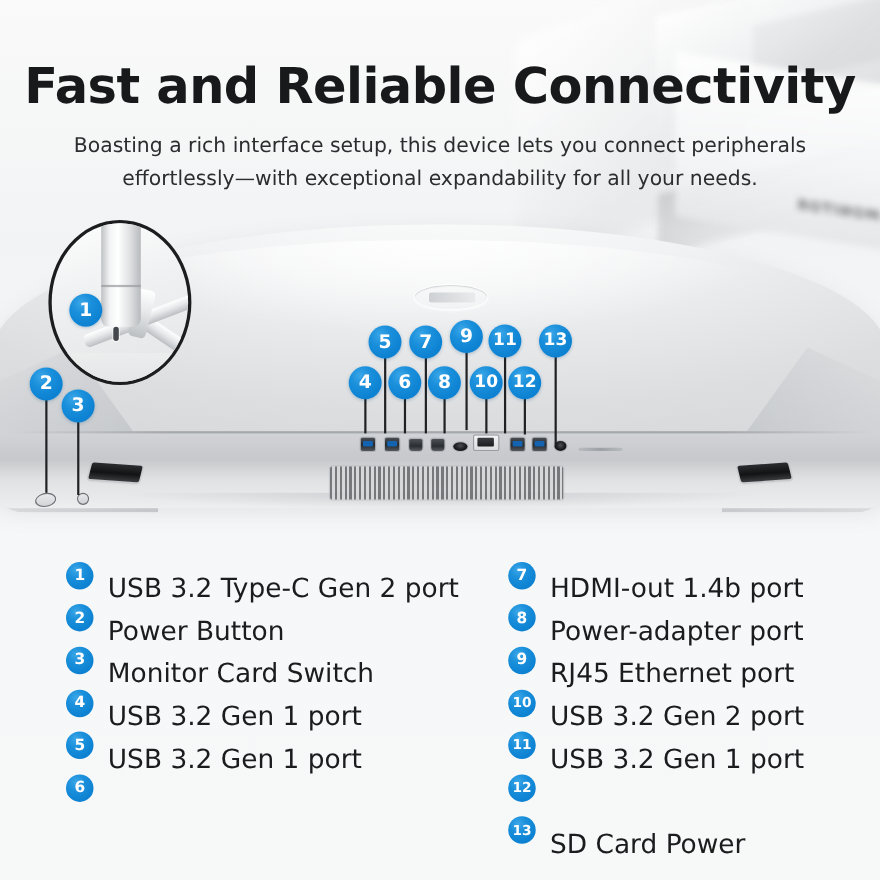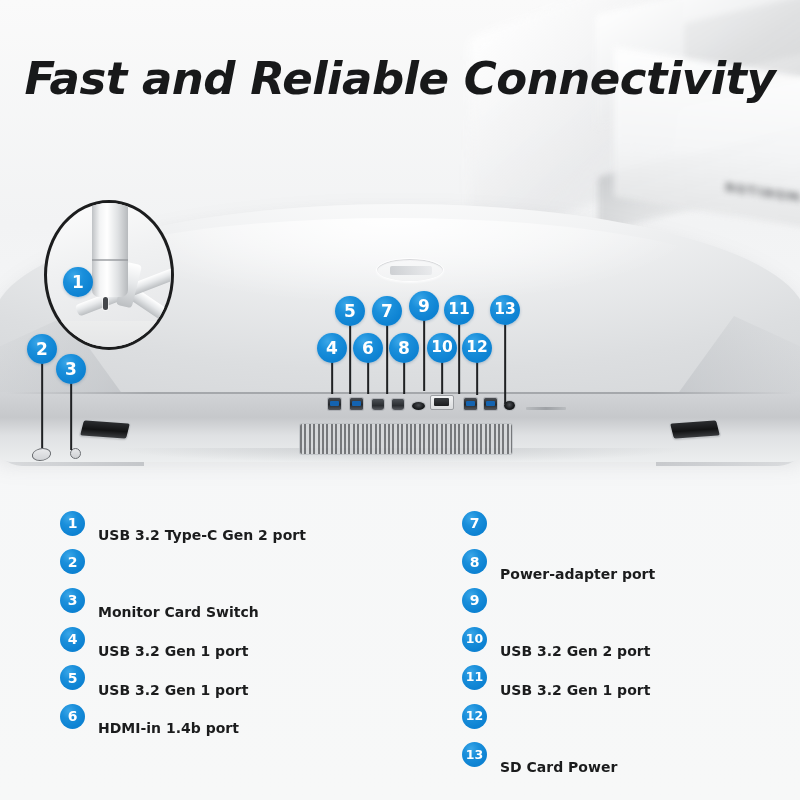--- a/index.html
+++ b/index.html
@@ -62,21 +62,20 @@
     filter: blur(5px);
   }
 
   
   .headline {
     position: absolute; left: 0; top: 52px; width: 800px;
     text-align: center;
     font-size: 45px; font-weight: 700; color: #18191a;
     letter-spacing: -0.5px;
     white-space: nowrap;
-    font-style: italic;
   }
   .subhead {
     position: absolute; left: 0; top: 118px; width: 800px;
     text-align: center;
     font-size: 18.5px; font-weight: 400; color: #2c2d2e;
     line-height: 30px;
     padding: 0 14px;
   }
 
   
@@ -281,40 +280,41 @@
     border-radius: 50%;
     background: radial-gradient(68% 68% at 36% 28%, #3ba7e8 0%, #1a8fdb 46%, #0d82d2 100%);
     color: #fff;
     font-size: 14px; font-weight: 700;
     display: flex; align-items: center; justify-content: center;
     line-height: 1;
   }
   .legend-badge.two { font-size: 12.5px; }
   .legend-label {
     margin-left: 13px;
-    font-size: 14px; color: #1b1c1d; font-weight: 700;
+    font-size: 24px; color: #1b1c1d; font-weight: 400;
     white-space: nowrap;
     margin-top: 24px;
   }
 </style>
 </head>
 <body>
 
 <div id="page">
 
   <div class="bg-slab"></div>
   <div class="bg-box bg-box-shadow"></div>
   <div class="bg-box bg-box-dark"></div>
   <div class="bg-box bg-box-lid"></div>
   <div class="bg-box bg-box-front"></div>
   <div class="bg-box bg-box-logo">MONITOR</div>
 
   <div class="headline">Fast and Reliable Connectivity</div>
   <div class="subhead">
-    <br>
+    <span>Boasting a rich interface setup, this device lets you connect peripherals</span><br>
+    <span>effortlessly—with exceptional expandability for all your needs.</span>
   </div>
 
   <div class="device">
     <div class="dev-body">
       <div class="dev-top-sheen"></div>
     </div>
     <div class="dev-edge-l"></div>
     <div class="dev-edge-r"></div>
     <div class="dev-lower"></div>
     <div class="dev-seam"></div>
@@ -382,48 +382,50 @@
     </div>
 
   <div class="legend">
     <div class="legend-col left" id="legend-left">
         <div class="legend-item">
           <div class="legend-badge">1</div>
           <div class="legend-label">USB 3.2 Type-C Gen 2 port</div>
         </div>
         <div class="legend-item">
           <div class="legend-badge">2</div>
+          <div class="legend-label">Power Button</div>
         </div>
         <div class="legend-item">
           <div class="legend-badge">3</div>
           <div class="legend-label">Monitor Card Switch</div>
         </div>
         <div class="legend-item">
           <div class="legend-badge">4</div>
           <div class="legend-label">USB 3.2 Gen 1 port</div>
         </div>
         <div class="legend-item">
           <div class="legend-badge">5</div>
           <div class="legend-label">USB 3.2 Gen 1 port</div>
         </div>
         <div class="legend-item">
           <div class="legend-badge">6</div>
-          <div class="legend-label">HDMI-in 1.4b port</div>
         </div>
       </div>
     <div class="legend-col right" id="legend-right">
         <div class="legend-item">
           <div class="legend-badge">7</div>
+          <div class="legend-label">HDMI-out 1.4b port</div>
         </div>
         <div class="legend-item">
           <div class="legend-badge">8</div>
           <div class="legend-label">Power-adapter port</div>
         </div>
         <div class="legend-item">
           <div class="legend-badge">9</div>
+          <div class="legend-label">RJ45 Ethernet port</div>
         </div>
         <div class="legend-item">
           <div class="legend-badge two">10</div>
           <div class="legend-label">USB 3.2 Gen 2 port</div>
         </div>
         <div class="legend-item">
           <div class="legend-badge two">11</div>
           <div class="legend-label">USB 3.2 Gen 1 port</div>
         </div>
         <div class="legend-item">

